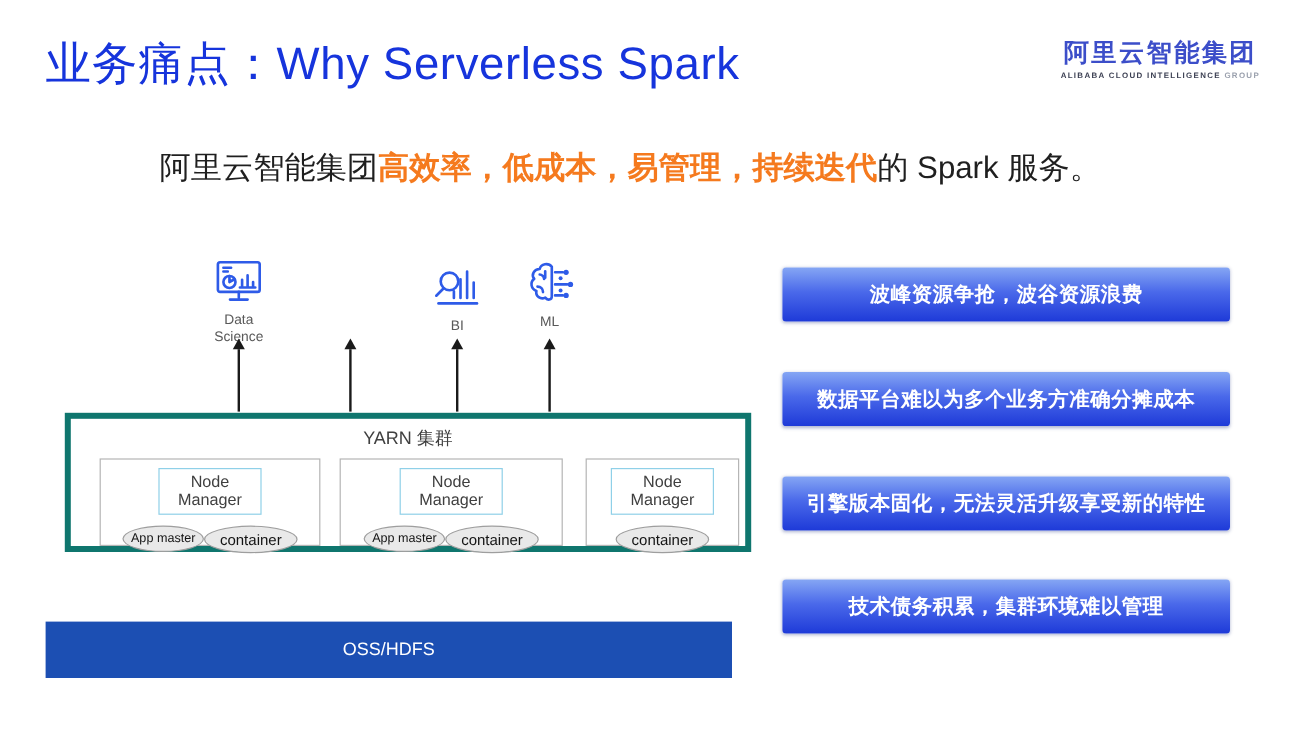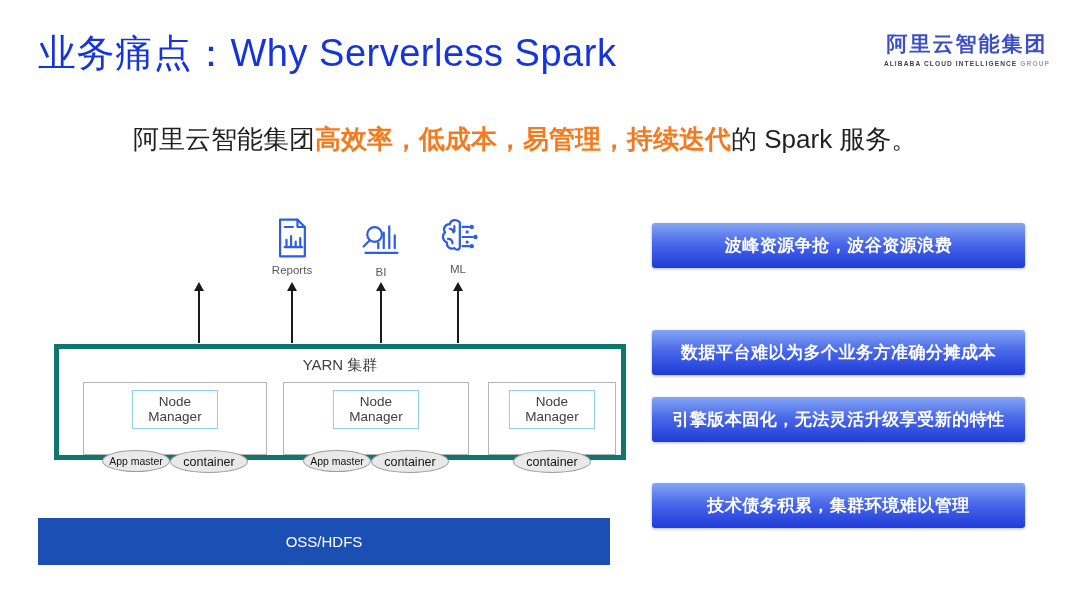--- a/index.html
+++ b/index.html
@@ -36,67 +36,69 @@
   #arrow-1 { left:194px; } #arrow-2 { left:287px; } #arrow-3 { left:376px; } #arrow-4 { left:453px; }
 
   
   .yarn-box { position:absolute; left:54px; top:344px; width:572px; height:116px;
               border:5px solid #0f766e; background:#ffffff; }
   .yarn-title { text-align:center; margin-top:7px; font-size:15px; color:#404040; }
   .node { position:absolute; top:33px; height:73px; border:1px solid #b5b5b5; background:#ffffff; }
   #node-1 { left:24px; width:184px; } #node-2 { left:224px; width:186px; } #node-3 { left:429px; width:128px; }
   .nm-box { width:86px; margin:7px auto 0; border:1px solid #8fd0e8; background:#ffffff;
             text-align:center; font-size:13.5px; color:#404040; padding:3px 0 4px; }
-  .proc-row { display:flex; justify-content:center; margin-top:21px; }
+  .proc-row { display:flex; justify-content:center; margin-top:9px; }
   .ellipse { background:#e9e9e9; border:1px solid #9e9e9e; border-radius:50%;
              color:#141414; display:flex; align-items:center; justify-content:center; }
   .ellipse.am { width:68px; height:22px; font-size:10.5px; }
   .ellipse.ct { width:78px; height:23px; font-size:12.5px; }
 
   
   .oss-bar { position:absolute; left:38px; top:483px; width:572px; height:47px;
              background:#1c4fb3; color:#ffffff; font-size:15px;
              display:flex; align-items:center; justify-content:center;margin-top:35px; }
 
   
   .banner { position:absolute; left:652px; width:373px; height:45px; border-radius:3px;
             background:linear-gradient(180deg,#85a6f4 0%,#4a69ea 45%,#1e3ad8 100%);
             color:#ffffff; font-weight:700; font-size:17px; letter-spacing:0.5px;
             display:flex; align-items:center; justify-content:center;
             box-shadow:0 1px 3px rgba(20,40,120,0.35); }
-  #banner-1 { top:223px; } #banner-2 { top:310px;margin-top:20px; } #banner-3 { top:397px; } #banner-4 { top:483px; }
+  #banner-1 { top:223px; } #banner-2 { top:310px; } #banner-3 { top:397px; } #banner-4 { top:483px; }
 
   .icon-stroke { stroke:#2e5be8; fill:none; stroke-width:2.4; stroke-linecap:round; stroke-linejoin:round; }
   .icon-fill { fill:#2e5be8; stroke:none; }
 </style>
 </head>
 <body>
 
 <div class="slide">
 
   <h1 class="title">业务痛点：Why Serverless Spark</h1>
   <div class="logo">
     <div class="logo-cn">阿里云智能集团</div>
     <div class="logo-en"><span>ALIBABA CLOUD INTELLIGENCE</span> <span class="lt">GROUP</span></div>
   </div>
 
   <p class="subtitle"><span>阿里云智能集团</span><span class="hl">高效率，低成本，易管理，持续迭代</span><span>的 Spark 服务。</span></p>
 
-
-  <div class="workload" id="wl-reports">
+  <div class="workload" id="wl-ds">
     <span>
       <svg viewBox="0 0 48 48">
-        <path class="icon-stroke" d="M11 4h19l8 8v32H11z"></path>
-        <path class="icon-stroke" d="M30 4v8h8"></path>
-        <path class="icon-stroke" d="M16 12h9"></path>
-        <path class="icon-stroke" d="M18 34v-8 M23 34v-12 M28 34v-6 M33 34v-10 M16 34h19"></path>
+        <rect class="icon-stroke" x="5" y="6" width="38" height="27" rx="2"></rect>
+        <path class="icon-stroke" d="M10 11h7 M10 14.5h4"></path>
+        <circle class="icon-stroke" cx="15.5" cy="24" r="5.5"></circle>
+        <path class="icon-stroke" d="M15.5 24v-5.5 M15.5 24l4.5-2.5"></path>
+        <path class="icon-stroke" d="M27 29v-7 M32 29v-11 M37 29v-5 M25 29h14"></path>
+        <path class="icon-stroke" d="M24 33v5 M16 40h16"></path>
       </svg>
     </span>
-    <div class="wl-label">Reports</div>
+    <div class="wl-label"><span class="narrow">Data Science</span></div>
   </div>
+
 
   <div class="workload" id="wl-bi">
     <span>
       <svg viewBox="0 0 48 48">
         <path class="icon-stroke" d="M27 33V16 M33 33V9 M39 33V19"></path>
         <circle class="icon-stroke" cx="17" cy="18" r="8"></circle>
         <path class="icon-stroke" d="M11.5 24.5L5 31 M21 33v-6"></path>
         <path class="icon-stroke" d="M7 38h35"></path>
       </svg>
     </span>

